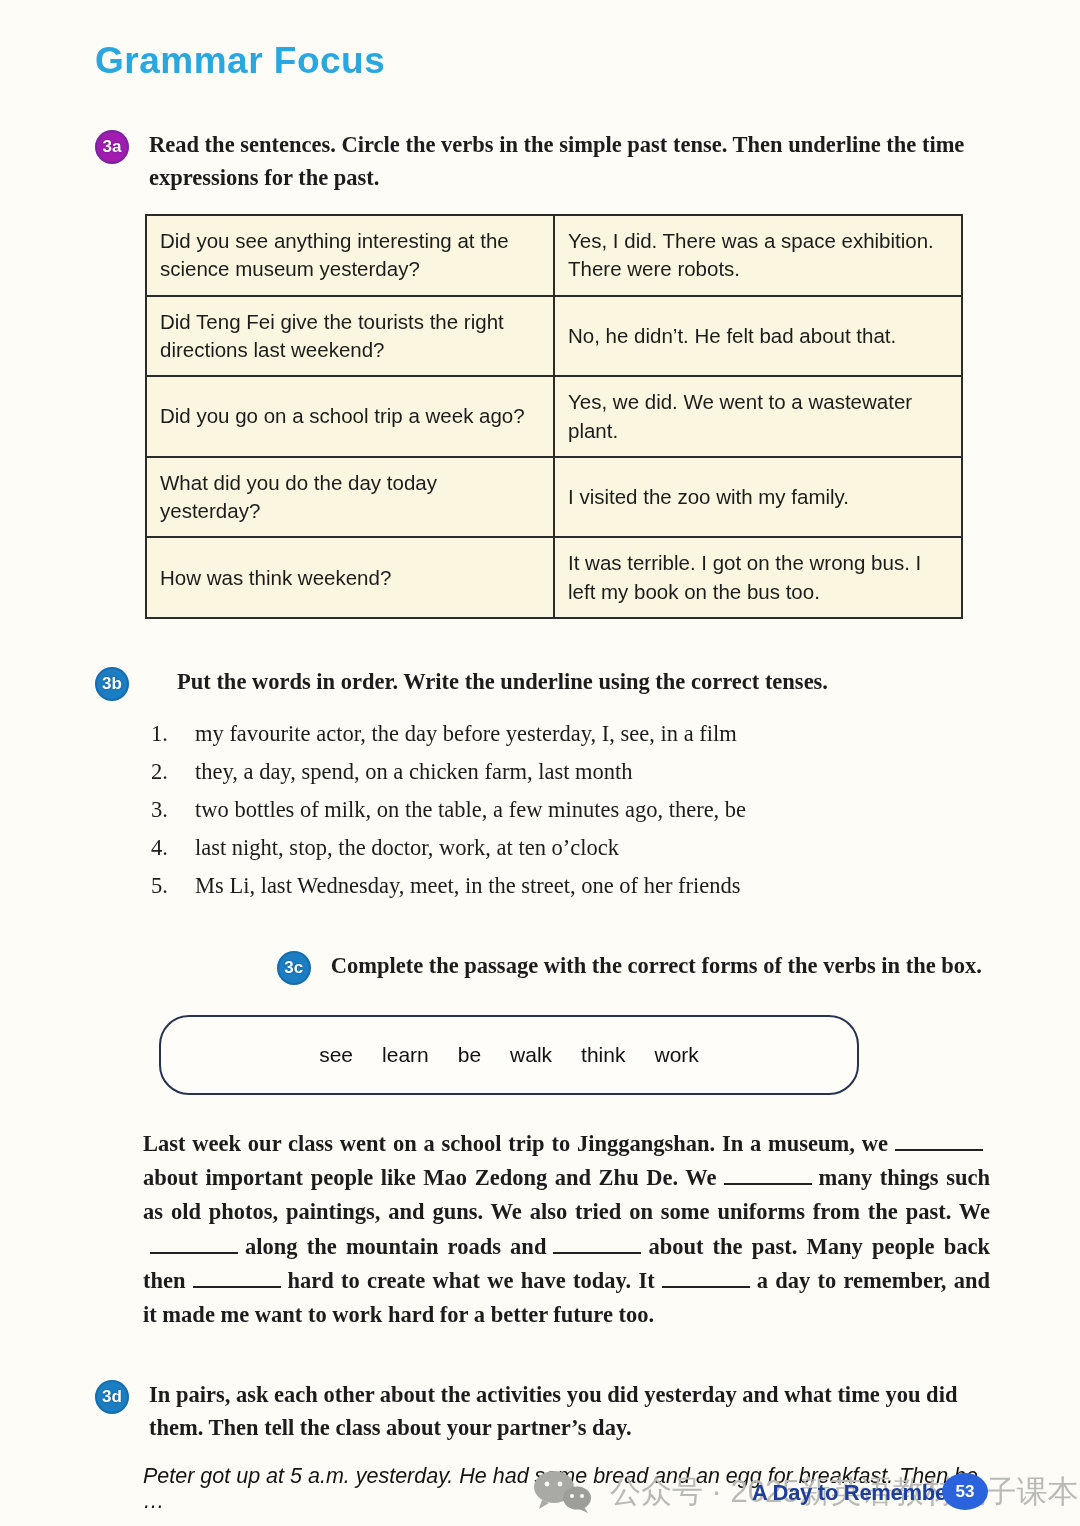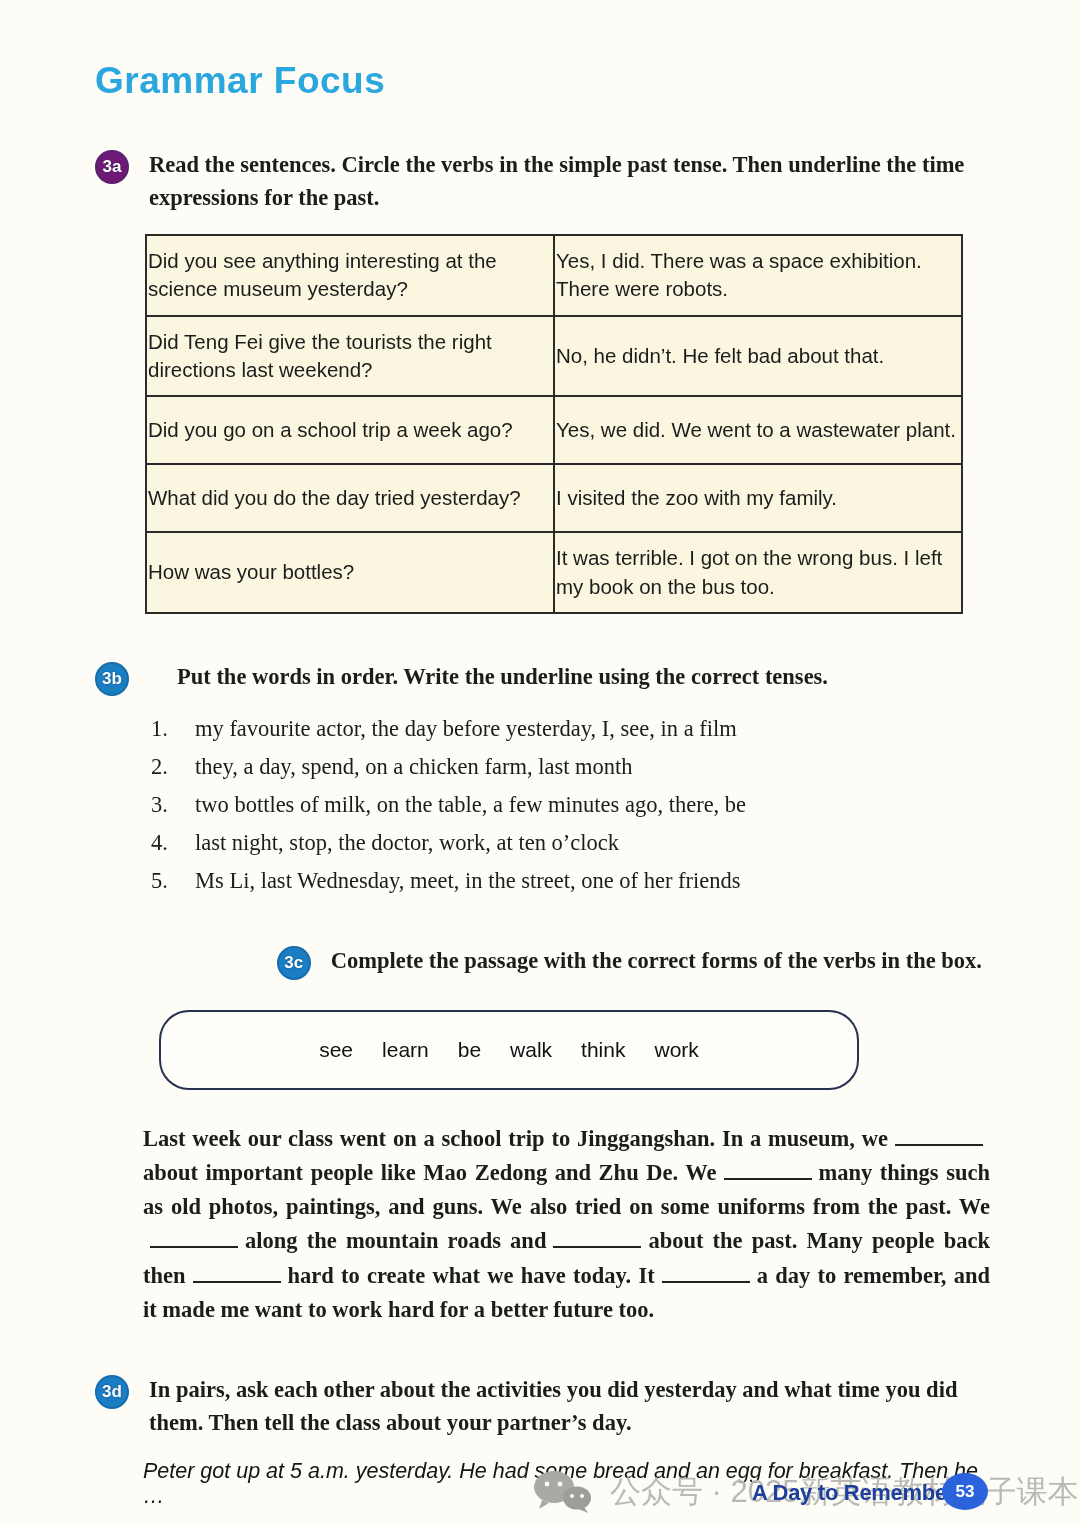--- a/index.html
+++ b/index.html
@@ -15,21 +15,20 @@
   }
   .content { padding:40px 98px 0 95px; }
 
   
   .main-title {
     font-family:"Liberation Sans", sans-serif;
     font-weight:bold;
     font-size:37px;
     letter-spacing:0.5px;
     color:#29a7de;
-    margin-top:20px;
   }
 
   
   .section { display:flex; align-items:flex-start; gap:20px; }
   .mt-3a { margin-top:46px; }
   .mt-3b { margin-top:46px;gap:48px; }
   .mt-3c { margin-top:50px;justify-content:flex-end; }
   .mt-3d { margin-top:46px; }
 
   .badge {
@@ -38,21 +37,21 @@
     border-radius:50%;
     display:flex; align-items:center; justify-content:center;
     color:#ffffff;
     font-family:"Liberation Sans", sans-serif;
     font-weight:bold;
     font-size:17px;
     margin-top:2px;
     text-shadow:0 0 2px rgba(10,40,90,.6);
     box-shadow: inset 0 0 0 2px rgba(10,60,110,.25);
   }
-  .badge-cyan { background:#701a75; }
+  .badge-cyan { background:#a21caf; }
   .badge-blue { background:#1b7ec2; }
 
   .instruction {
     font-weight:bold;
     font-size:22.5px;
     line-height:1.47;
     max-width:832px;
   }
 
   
@@ -60,21 +59,21 @@
   table.qa {
     width:818px;
     border-collapse:collapse;
     background:#faf6df;
     font-family:"Liberation Sans", sans-serif;
     font-size:20.5px;
     line-height:1.38;
   }
   table.qa td {
     border:2px solid #2b2b2b;
-    padding:11px 1px;
+    padding:11px 13px;
     vertical-align:middle;
     height:68px;
   }
   table.qa td.q { width:50%; }
 
   
   .word-order-list {
     margin:20px 0 0 56px;
     font-size:22.5px;
   }
@@ -176,25 +175,25 @@
           </tr>
           <tr>
             <td class="q">Did Teng Fei give the tourists the right directions last weekend?</td>
             <td class="a">No, he didn’t. He felt bad about that.</td>
           </tr>
           <tr>
             <td class="q">Did you go on a school trip a week ago?</td>
             <td class="a">Yes, we did. We went to a wastewater plant.</td>
           </tr>
           <tr>
-            <td class="q">What did you do the day tried yesterday?</td>
+            <td class="q">What did you do the day today yesterday?</td>
             <td class="a">I visited the zoo with my family.</td>
           </tr>
           <tr>
-            <td class="q">How was your bottles?</td>
+            <td class="q">How was think weekend?</td>
             <td class="a">It was terrible. I got on the wrong bus. I left my book on the bus too.</td>
           </tr>
         </tbody>
       </table>
     </div>
 
     <div class="section mt-3b">
       <div class="badge badge-blue">3b</div>
       <div class="instruction">Put the words in order. Write the underline using the correct tenses.</div>
     </div>

